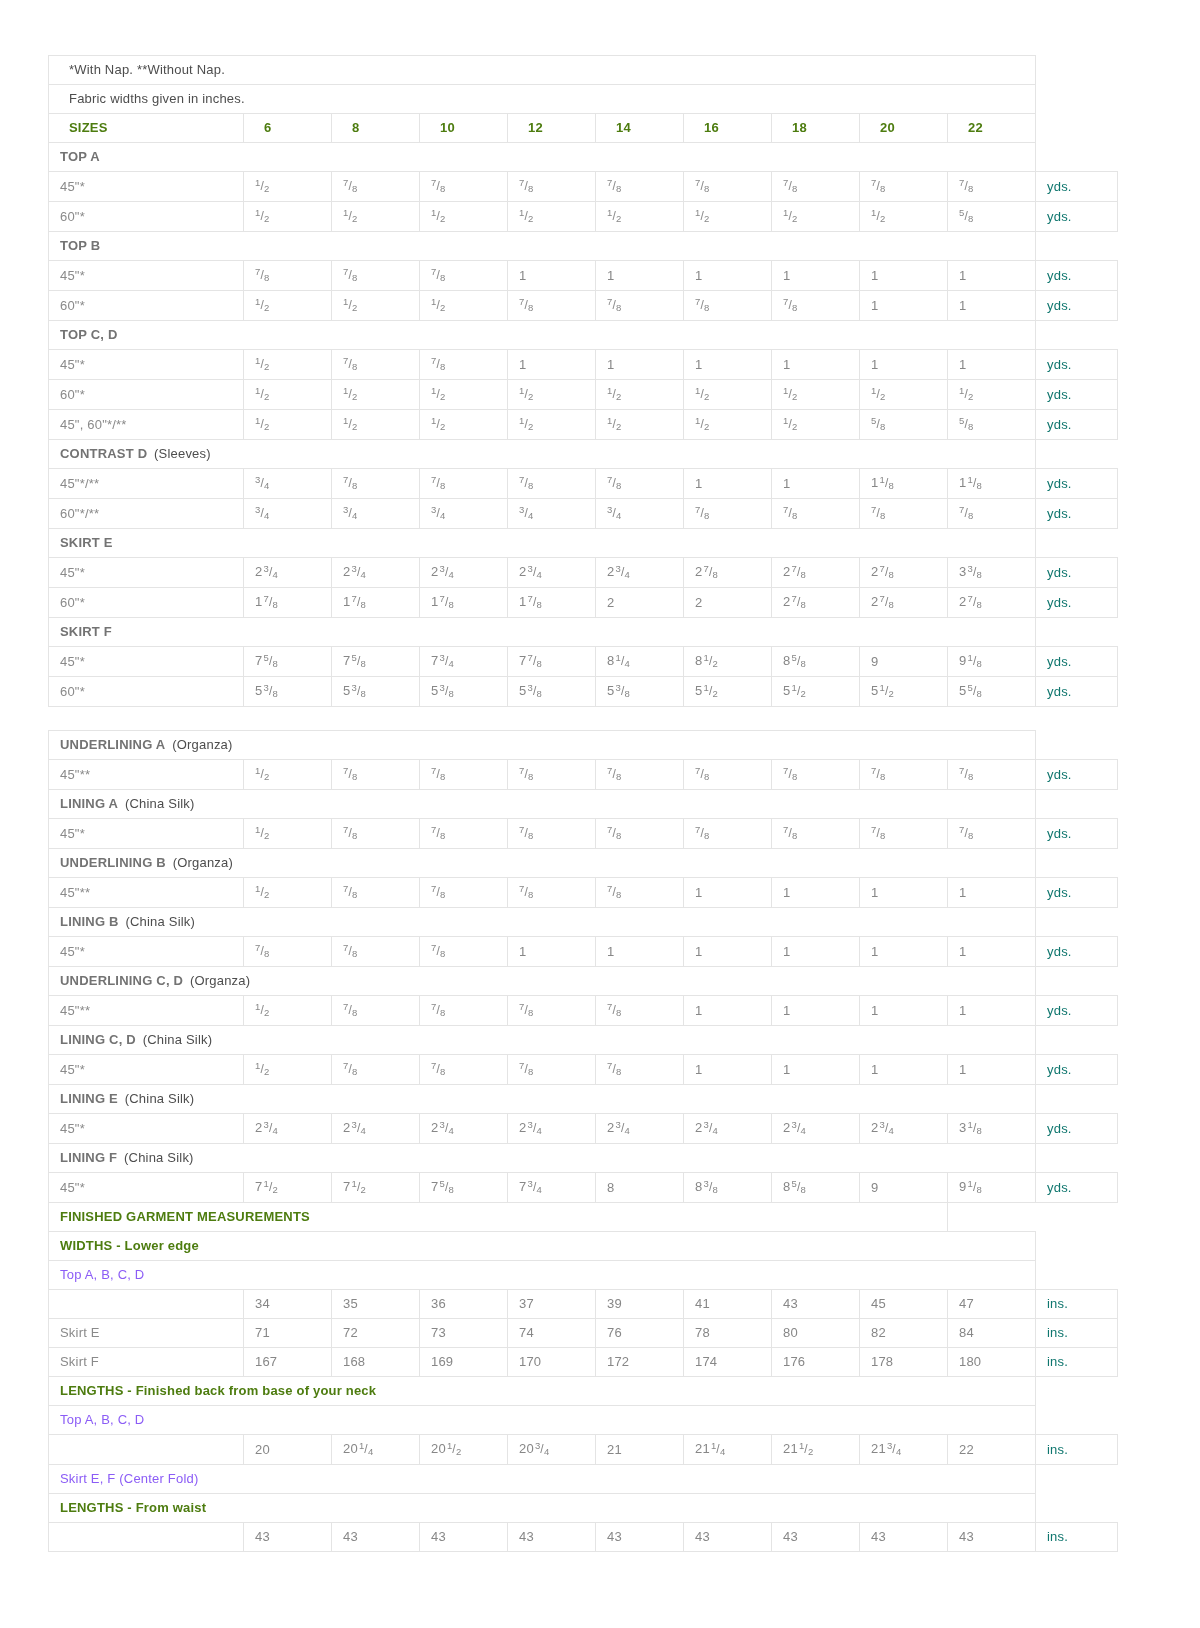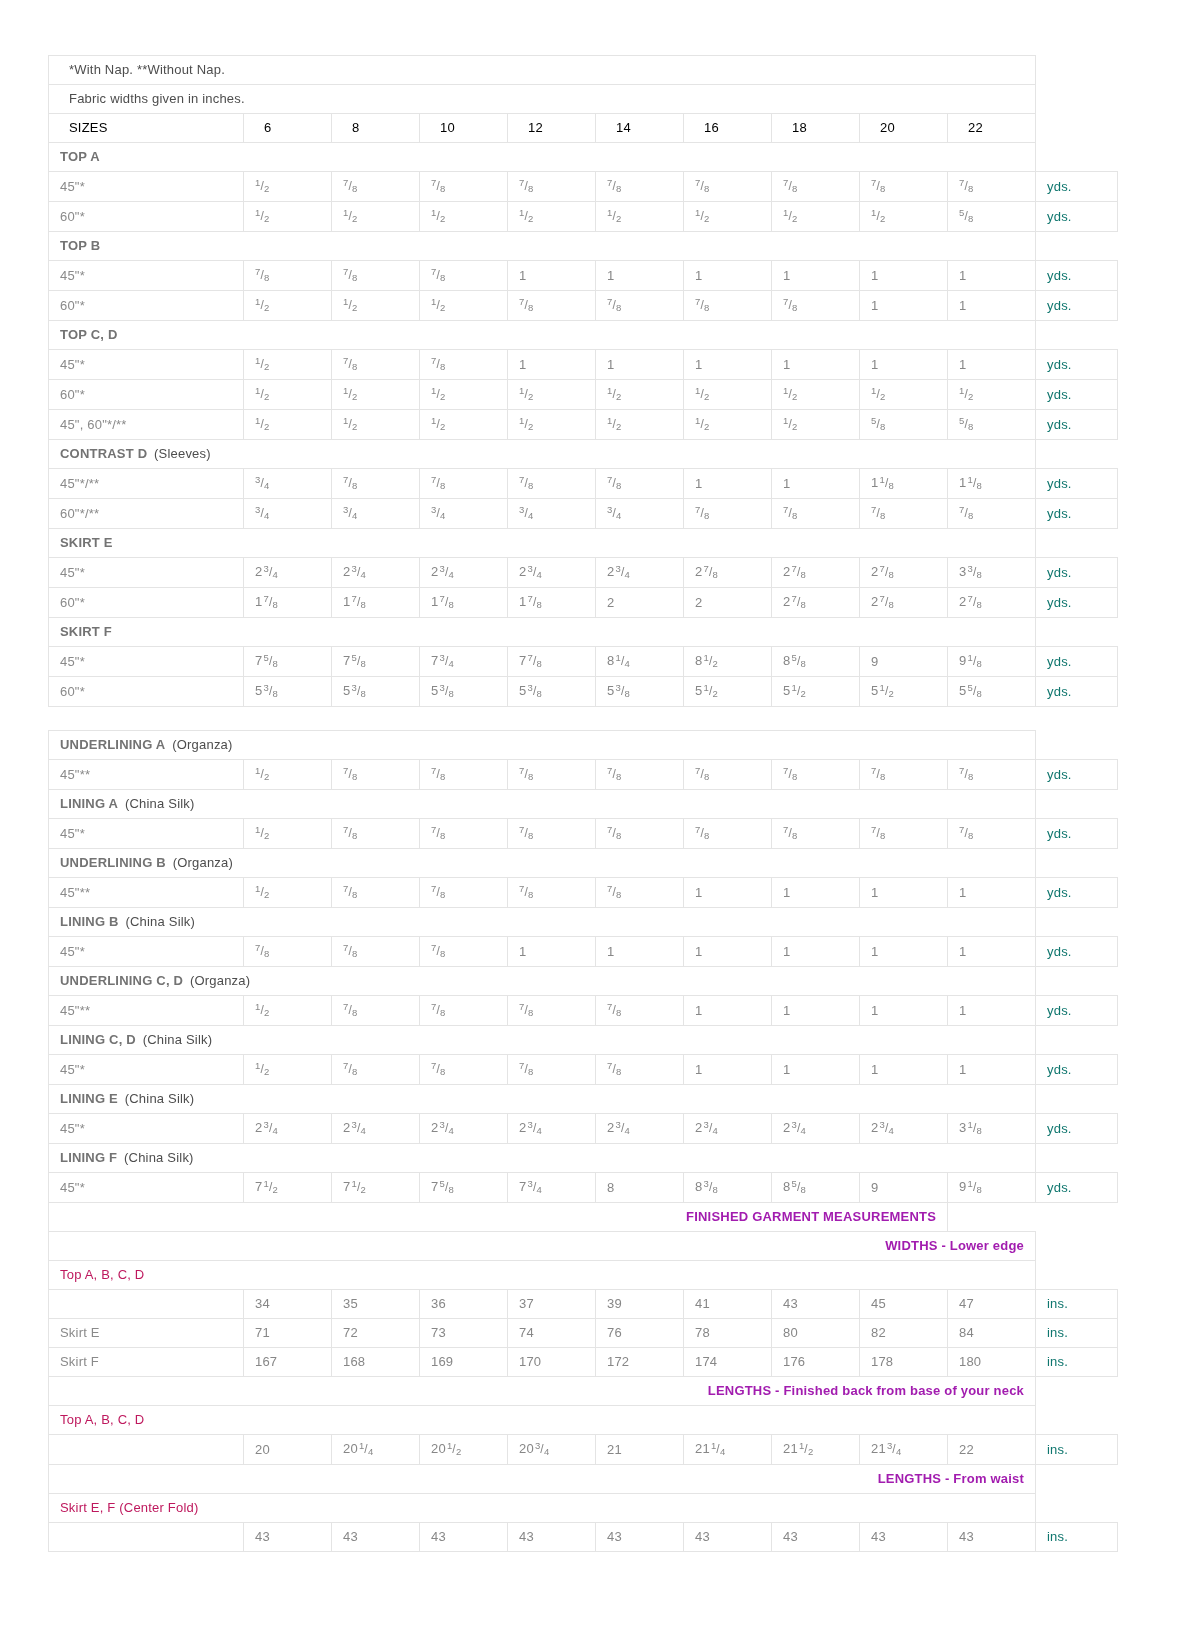--- a/index.html
+++ b/index.html
@@ -2,25 +2,25 @@
 <html><head>
 <meta charset="utf-8">
 <style>
   html,body{margin:0;padding:0;background:#ffffff;}
   body{font-family:"Liberation Sans","DejaVu Sans",sans-serif;-webkit-font-smoothing:antialiased;}
   .page{padding:55px 0 40px 48px;width:1152px;}
   table{border-collapse:collapse;table-layout:fixed;font-size:13px;color:#878787;letter-spacing:.2px;}
   td{border:1px solid #e4e4e4;padding:6px 11px;height:16px;line-height:16px;white-space:nowrap;overflow:hidden;vertical-align:middle;}
   td.ghost{border:none;background:#fff;}
   td.note{color:#4d4d4d;padding-left:20px;}
-  tr.sizes-row td{font-weight:400;color:#000000;padding-left:20px;}
+  tr.sizes-row td{font-weight:700;color:#4d7c0f;padding-left:20px;}
   .section-title{font-weight:700;color:#737373;}
   .section-note{font-weight:400;color:#4d4d4d;margin-left:3px;}
-  td.grouphead{font-weight:700;color:#a21caf;text-align:right;}
-  td.subhead{color:#be185d;margin-top:35px;}
+  td.grouphead{font-weight:700;color:#4d7c0f;}
+  td.subhead{color:#8b5cf6;margin-top:35px;}
   td.rlabel{color:#8a8a8a;}
   td.unit{color:#0f766e;}
   .wh{margin-right:1px;}
   .fn{font-size:9.5px;position:relative;top:-4px;}
   .fd{font-size:9.5px;position:relative;top:2px;}
   .fs{font-size:12px;}
   .block-gap{height:23px;}
 </style>
 </head>
 <body>
@@ -459,25 +459,25 @@
           <td class="val"><span class="wh">20</span><span class="fn">1</span><span class="fs">/</span><span class="fd">2</span></td>
           <td class="val"><span class="wh">20</span><span class="fn">3</span><span class="fs">/</span><span class="fd">4</span></td>
           <td class="val"><span class="wh">21</span></td>
           <td class="val"><span class="wh">21</span><span class="fn">1</span><span class="fs">/</span><span class="fd">4</span></td>
           <td class="val"><span class="wh">21</span><span class="fn">1</span><span class="fs">/</span><span class="fd">2</span></td>
           <td class="val"><span class="wh">21</span><span class="fn">3</span><span class="fs">/</span><span class="fd">4</span></td>
           <td class="val"><span class="wh">22</span></td>
           <td class="unit">ins.</td>
         </tr>
         <tr>
+          <td class="subhead" colspan="10">Skirt E, F (Center Fold)</td>
+          <td class="ghost"></td>
+        </tr>
+        <tr>
           <td class="grouphead" colspan="10">LENGTHS - From waist</td>
-          <td class="ghost"></td>
-        </tr>
-        <tr>
-          <td class="subhead" colspan="10">Skirt E, F (Center Fold)</td>
           <td class="ghost"></td>
         </tr>
         <tr>
           <td class="rlabel"></td>
           <td class="val"><span class="wh">43</span></td>
           <td class="val"><span class="wh">43</span></td>
           <td class="val"><span class="wh">43</span></td>
           <td class="val"><span class="wh">43</span></td>
           <td class="val"><span class="wh">43</span></td>
           <td class="val"><span class="wh">43</span></td>

